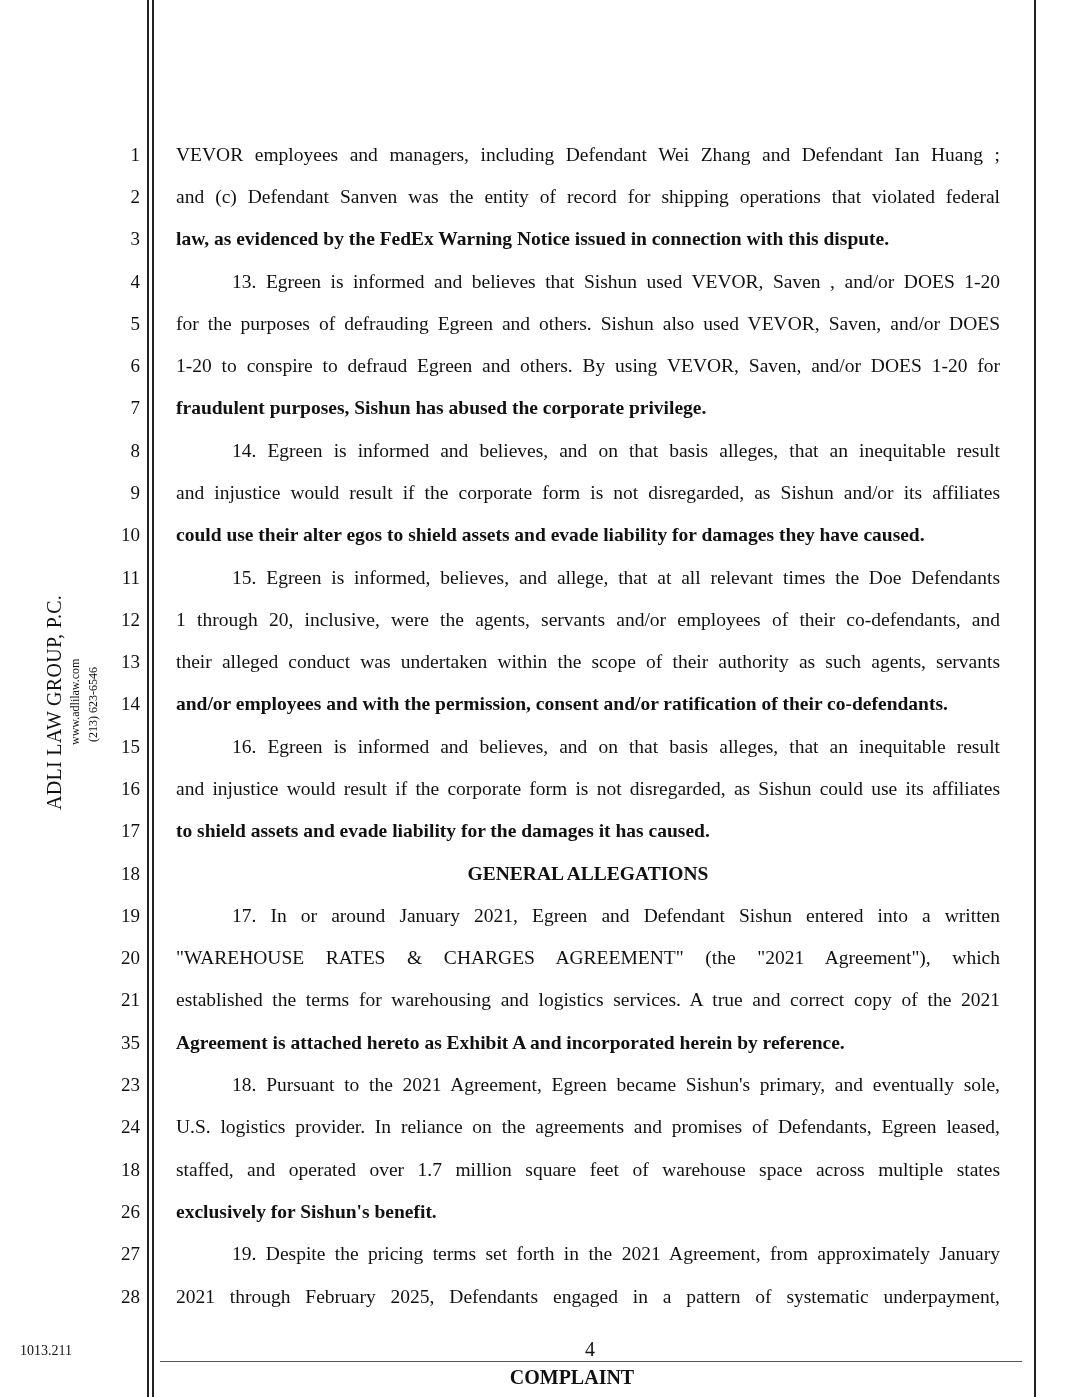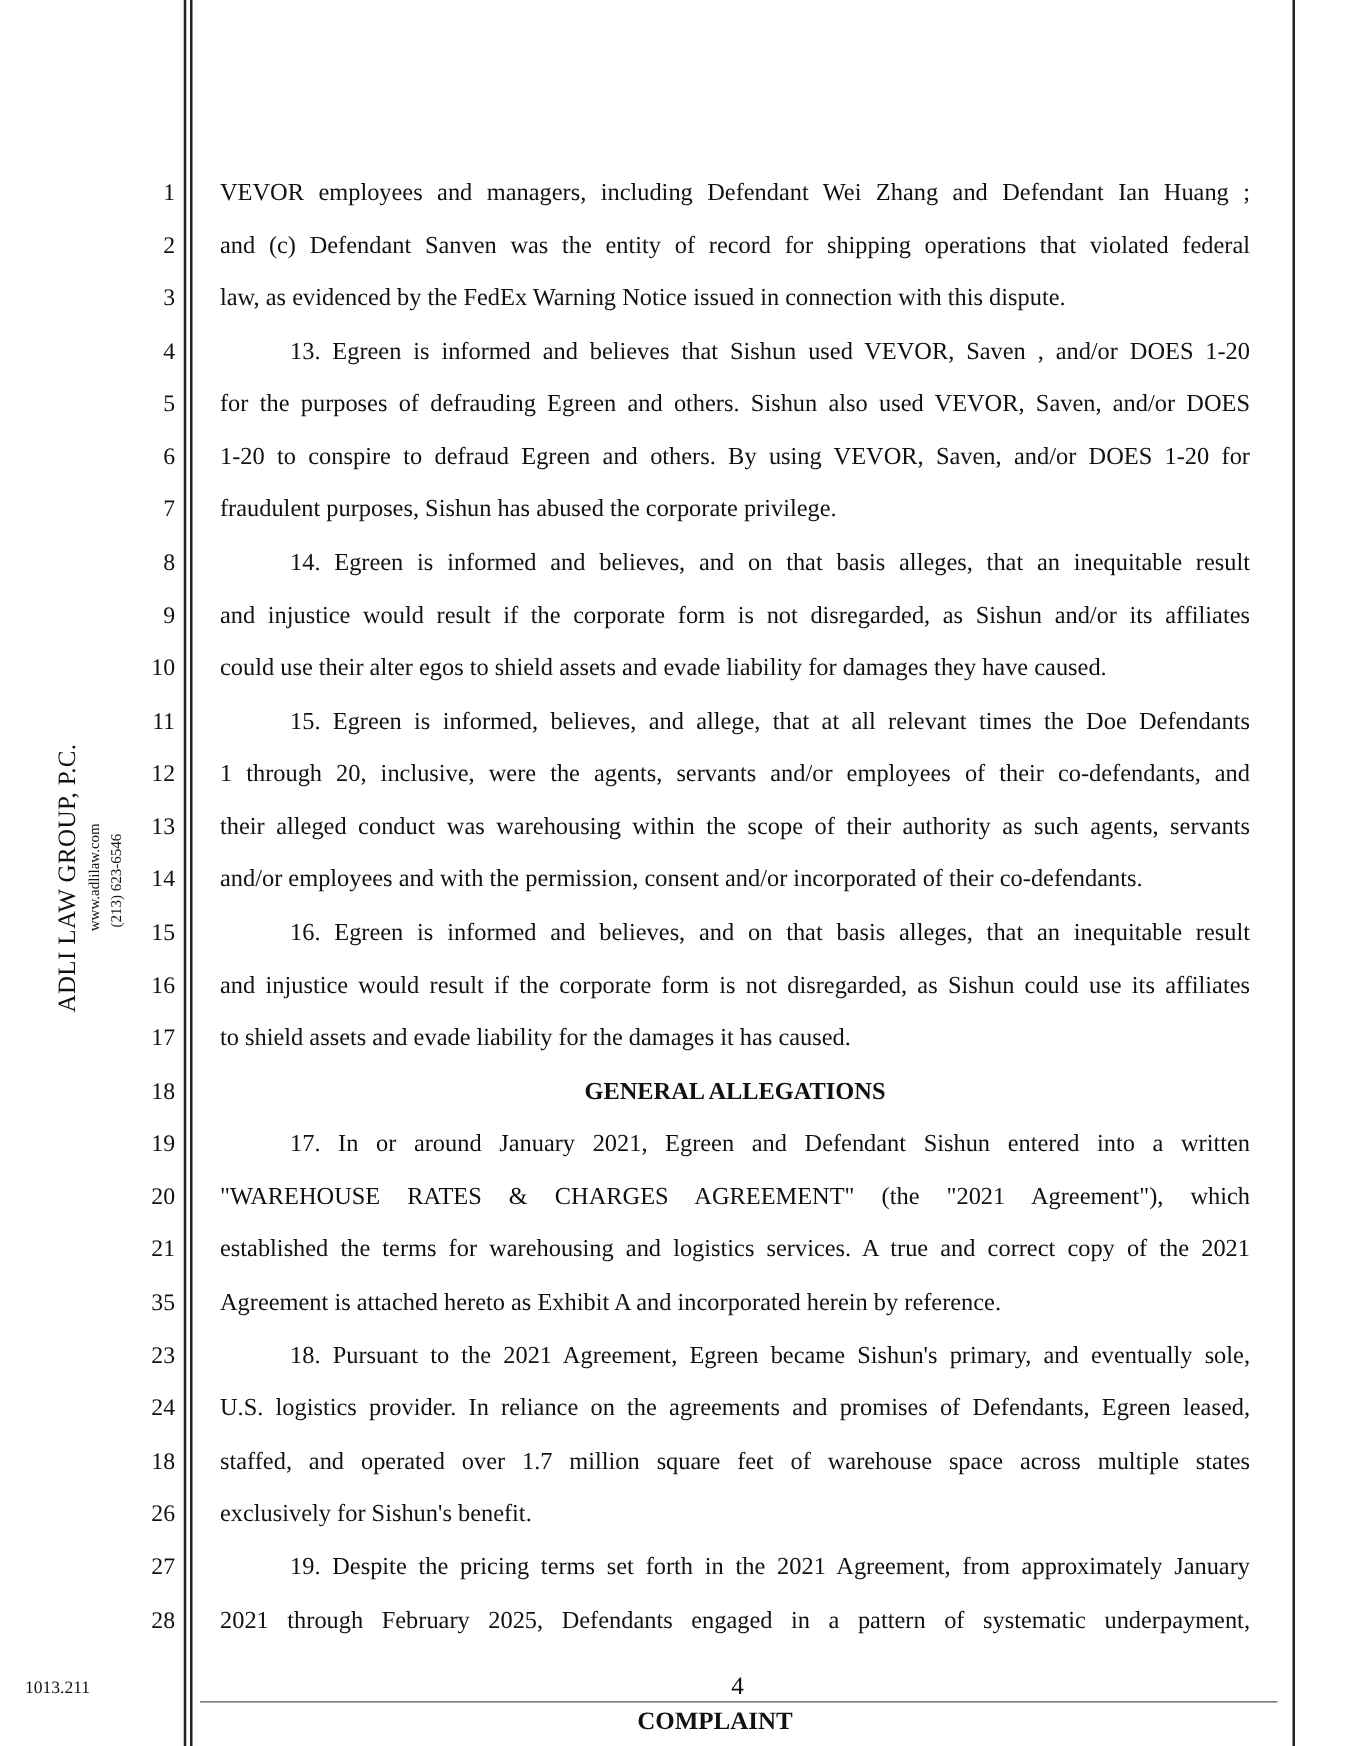--- a/index.html
+++ b/index.html
@@ -8,21 +8,21 @@
   .rule-left1 { position: absolute; left: 147px; top: 0; width: 1.5px; height: 1397px; background: #222; }
   .rule-left2 { position: absolute; left: 152px; top: 0; width: 1.5px; height: 1397px; background: #222; }
   .rule-right { position: absolute; left: 1034px; top: 0; width: 1.5px; height: 1397px; background: #222; }
 
   .line-numbers { position: absolute; left: 100px; top: 0; width: 40px; }
   .ln { position: absolute; right: 0; font-size: 19px; line-height: 22px; text-align: right; width: 40px; }
 
   .body-lines { position: absolute; left: 160px; top: 0; width: 824px; }
   .bl { position: absolute; left: 0; width: 824px; font-size: 19.5px; line-height: 22px;
         white-space: nowrap; text-align: justify; text-align-last: justify; margin-left: 16px; }
-  .bl.last { text-align-last: left; }
+  .bl.last { text-align-last: left; font-weight: bold; }
   .bl.indent { padding-left: 56px; box-sizing: border-box; }
   .bl.heading { text-align: center; text-align-last: center; font-weight: bold; }
 
   .sidebar { position: absolute; left: 0; top: 560px; width: 110px; height: 260px; }
   .side-firm { position: absolute; left: 43px; top: 250px; transform-origin: left top; transform: rotate(-90deg);
                font-size: 20px; white-space: nowrap; letter-spacing: 0.3px; }
   .side-web { position: absolute; left: 68px; top: 185px; transform-origin: left top; transform: rotate(-90deg);
               font-size: 12px; white-space: nowrap; }
   .side-phone { position: absolute; left: 86px; top: 182px; transform-origin: left top; transform: rotate(-90deg);
                 font-size: 12px; white-space: nowrap; }
@@ -83,22 +83,22 @@
   <div class="bl last" style="top:228px">law, as evidenced by the FedEx Warning Notice issued in connection with this dispute.</div>
   <div class="bl indent" style="top:271px">13. Egreen is informed and believes that Sishun used VEVOR, Saven , and/or DOES 1-20</div>
   <div class="bl" style="top:313px">for the purposes of defrauding Egreen and others. Sishun also used VEVOR, Saven, and/or DOES</div>
   <div class="bl" style="top:355px">1-20 to conspire to defraud Egreen and others. By using VEVOR, Saven, and/or DOES 1-20 for</div>
   <div class="bl last" style="top:397px">fraudulent purposes, Sishun has abused the corporate privilege.</div>
   <div class="bl indent" style="top:440px">14. Egreen is informed and believes, and on that basis alleges, that an inequitable result</div>
   <div class="bl" style="top:482px">and injustice would result if the corporate form is not disregarded, as Sishun and/or its affiliates</div>
   <div class="bl last" style="top:524px">could use their alter egos to shield assets and evade liability for damages they have caused.</div>
   <div class="bl indent" style="top:567px">15. Egreen is informed, believes, and allege, that at all relevant times the Doe Defendants</div>
   <div class="bl" style="top:609px">1 through 20, inclusive, were the agents, servants and/or employees of their co-defendants, and</div>
-  <div class="bl" style="top:651px">their alleged conduct was warehousing within the scope of their authority as such agents, servants</div>
-  <div class="bl last" style="top:693px">and/or employees and with the permission, consent and/or incorporated of their co-defendants.</div>
+  <div class="bl" style="top:651px">their alleged conduct was undertaken within the scope of their authority as such agents, servants</div>
+  <div class="bl last" style="top:693px">and/or employees and with the permission, consent and/or ratification of their co-defendants.</div>
   <div class="bl indent" style="top:736px">16. Egreen is informed and believes, and on that basis alleges, that an inequitable result</div>
   <div class="bl" style="top:778px">and injustice would result if the corporate form is not disregarded, as Sishun could use its affiliates</div>
   <div class="bl last" style="top:820px">to shield assets and evade liability for the damages it has caused.</div>
   <div class="bl heading" style="top:863px">GENERAL ALLEGATIONS</div>
   <div class="bl indent" style="top:905px">17. In or around January 2021, Egreen and Defendant Sishun entered into a written</div>
   <div class="bl" style="top:947px">"WAREHOUSE RATES &amp; CHARGES AGREEMENT" (the "2021 Agreement"), which</div>
   <div class="bl" style="top:989px">established the terms for warehousing and logistics services. A true and correct copy of the 2021</div>
   <div class="bl last" style="top:1032px">Agreement is attached hereto as Exhibit A and incorporated herein by reference.</div>
   <div class="bl indent" style="top:1074px">18. Pursuant to the 2021 Agreement, Egreen became Sishun's primary, and eventually sole,</div>
   <div class="bl" style="top:1116px">U.S. logistics provider. In reliance on the agreements and promises of Defendants, Egreen leased,</div>

